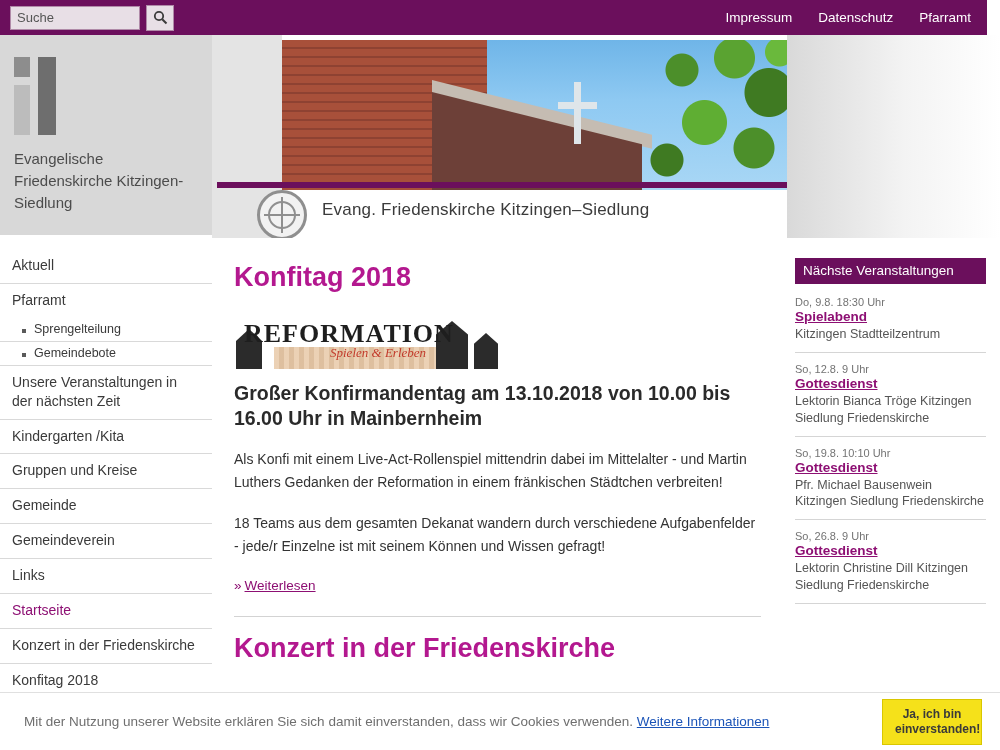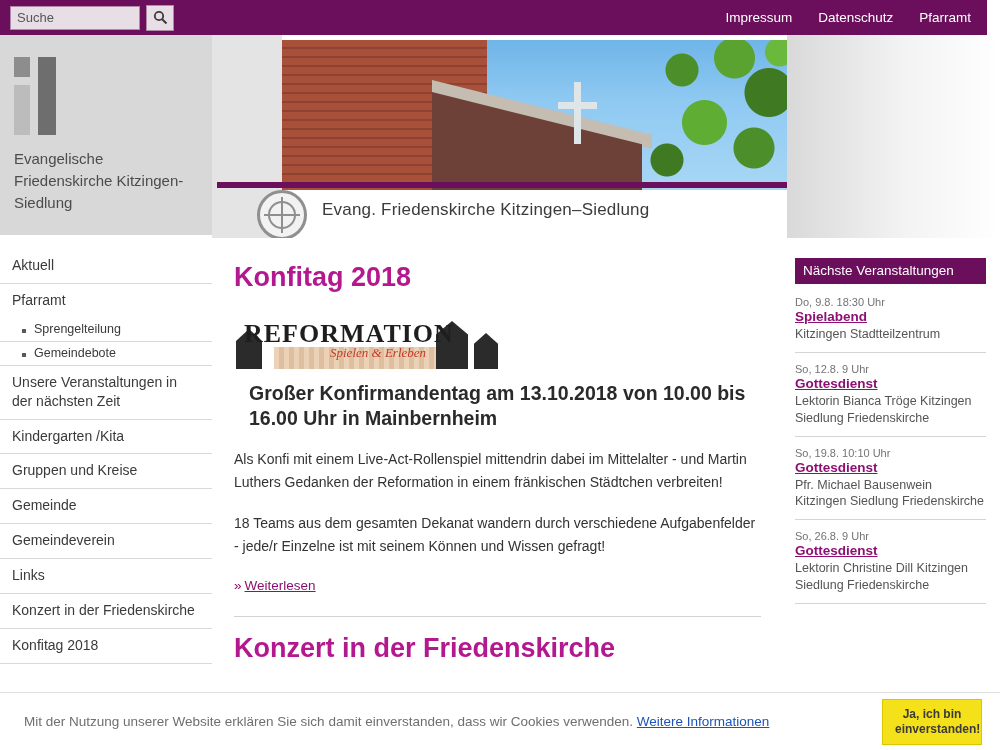--- a/index.html
+++ b/index.html
@@ -247,21 +247,21 @@
     background: #2b2b2b;
     clip-path: polygon(0 28%, 50% 0, 100% 28%, 100% 100%, 0 100%);
   }
   .refo-tower-r2 {
     position: absolute; right: 4px; top: 22px; width: 24px; height: 36px;
     background: #2b2b2b;
     clip-path: polygon(0 30%, 50% 0, 100% 30%, 100% 100%, 0 100%);
   }
   .art-sub {
     font-size: 19.5px; font-weight: bold; color: #2a2a2a;
-    line-height: 1.3; margin: 6px 0 16px 15px;
+    line-height: 1.3; margin: 6px 0 16px 0;
   }
   .art-p {
     font-size: 14px; color: #333333;
     line-height: 1.65; margin: 0 0 18px 0;
   }
   .readmore {
     font-size: 13.5px; color: #8d0f73;
     text-decoration: underline;
     cursor: pointer;
     display: inline-block;
@@ -397,20 +397,21 @@
       <div class="navitem">Aktuell</div>
       <div class="navitem nobd">Pfarramt</div>
       <div class="subitem">Sprengelteilung</div>
       <div class="subitem">Gemeindebote</div>
       <div class="navitem">Unsere Veranstaltungen in der nächsten Zeit</div>
       <div class="navitem">Kindergarten /Kita</div>
       <div class="navitem">Gruppen und Kreise</div>
       <div class="navitem">Gemeinde</div>
       <div class="navitem">Gemeindeverein</div>
       <div class="navitem">Links</div>
+      <div class="navitem active">Startseite</div>
       <div class="navitem">Konzert in der Friedenskirche</div>
       <div class="navitem">Konfitag 2018</div>
     </div>
   </div>
 
   <div class="main">
     <h1 class="art-title">Konfitag 2018</h1>
 
     <div class="refo-logo">
       <div class="refo-band"></div>

